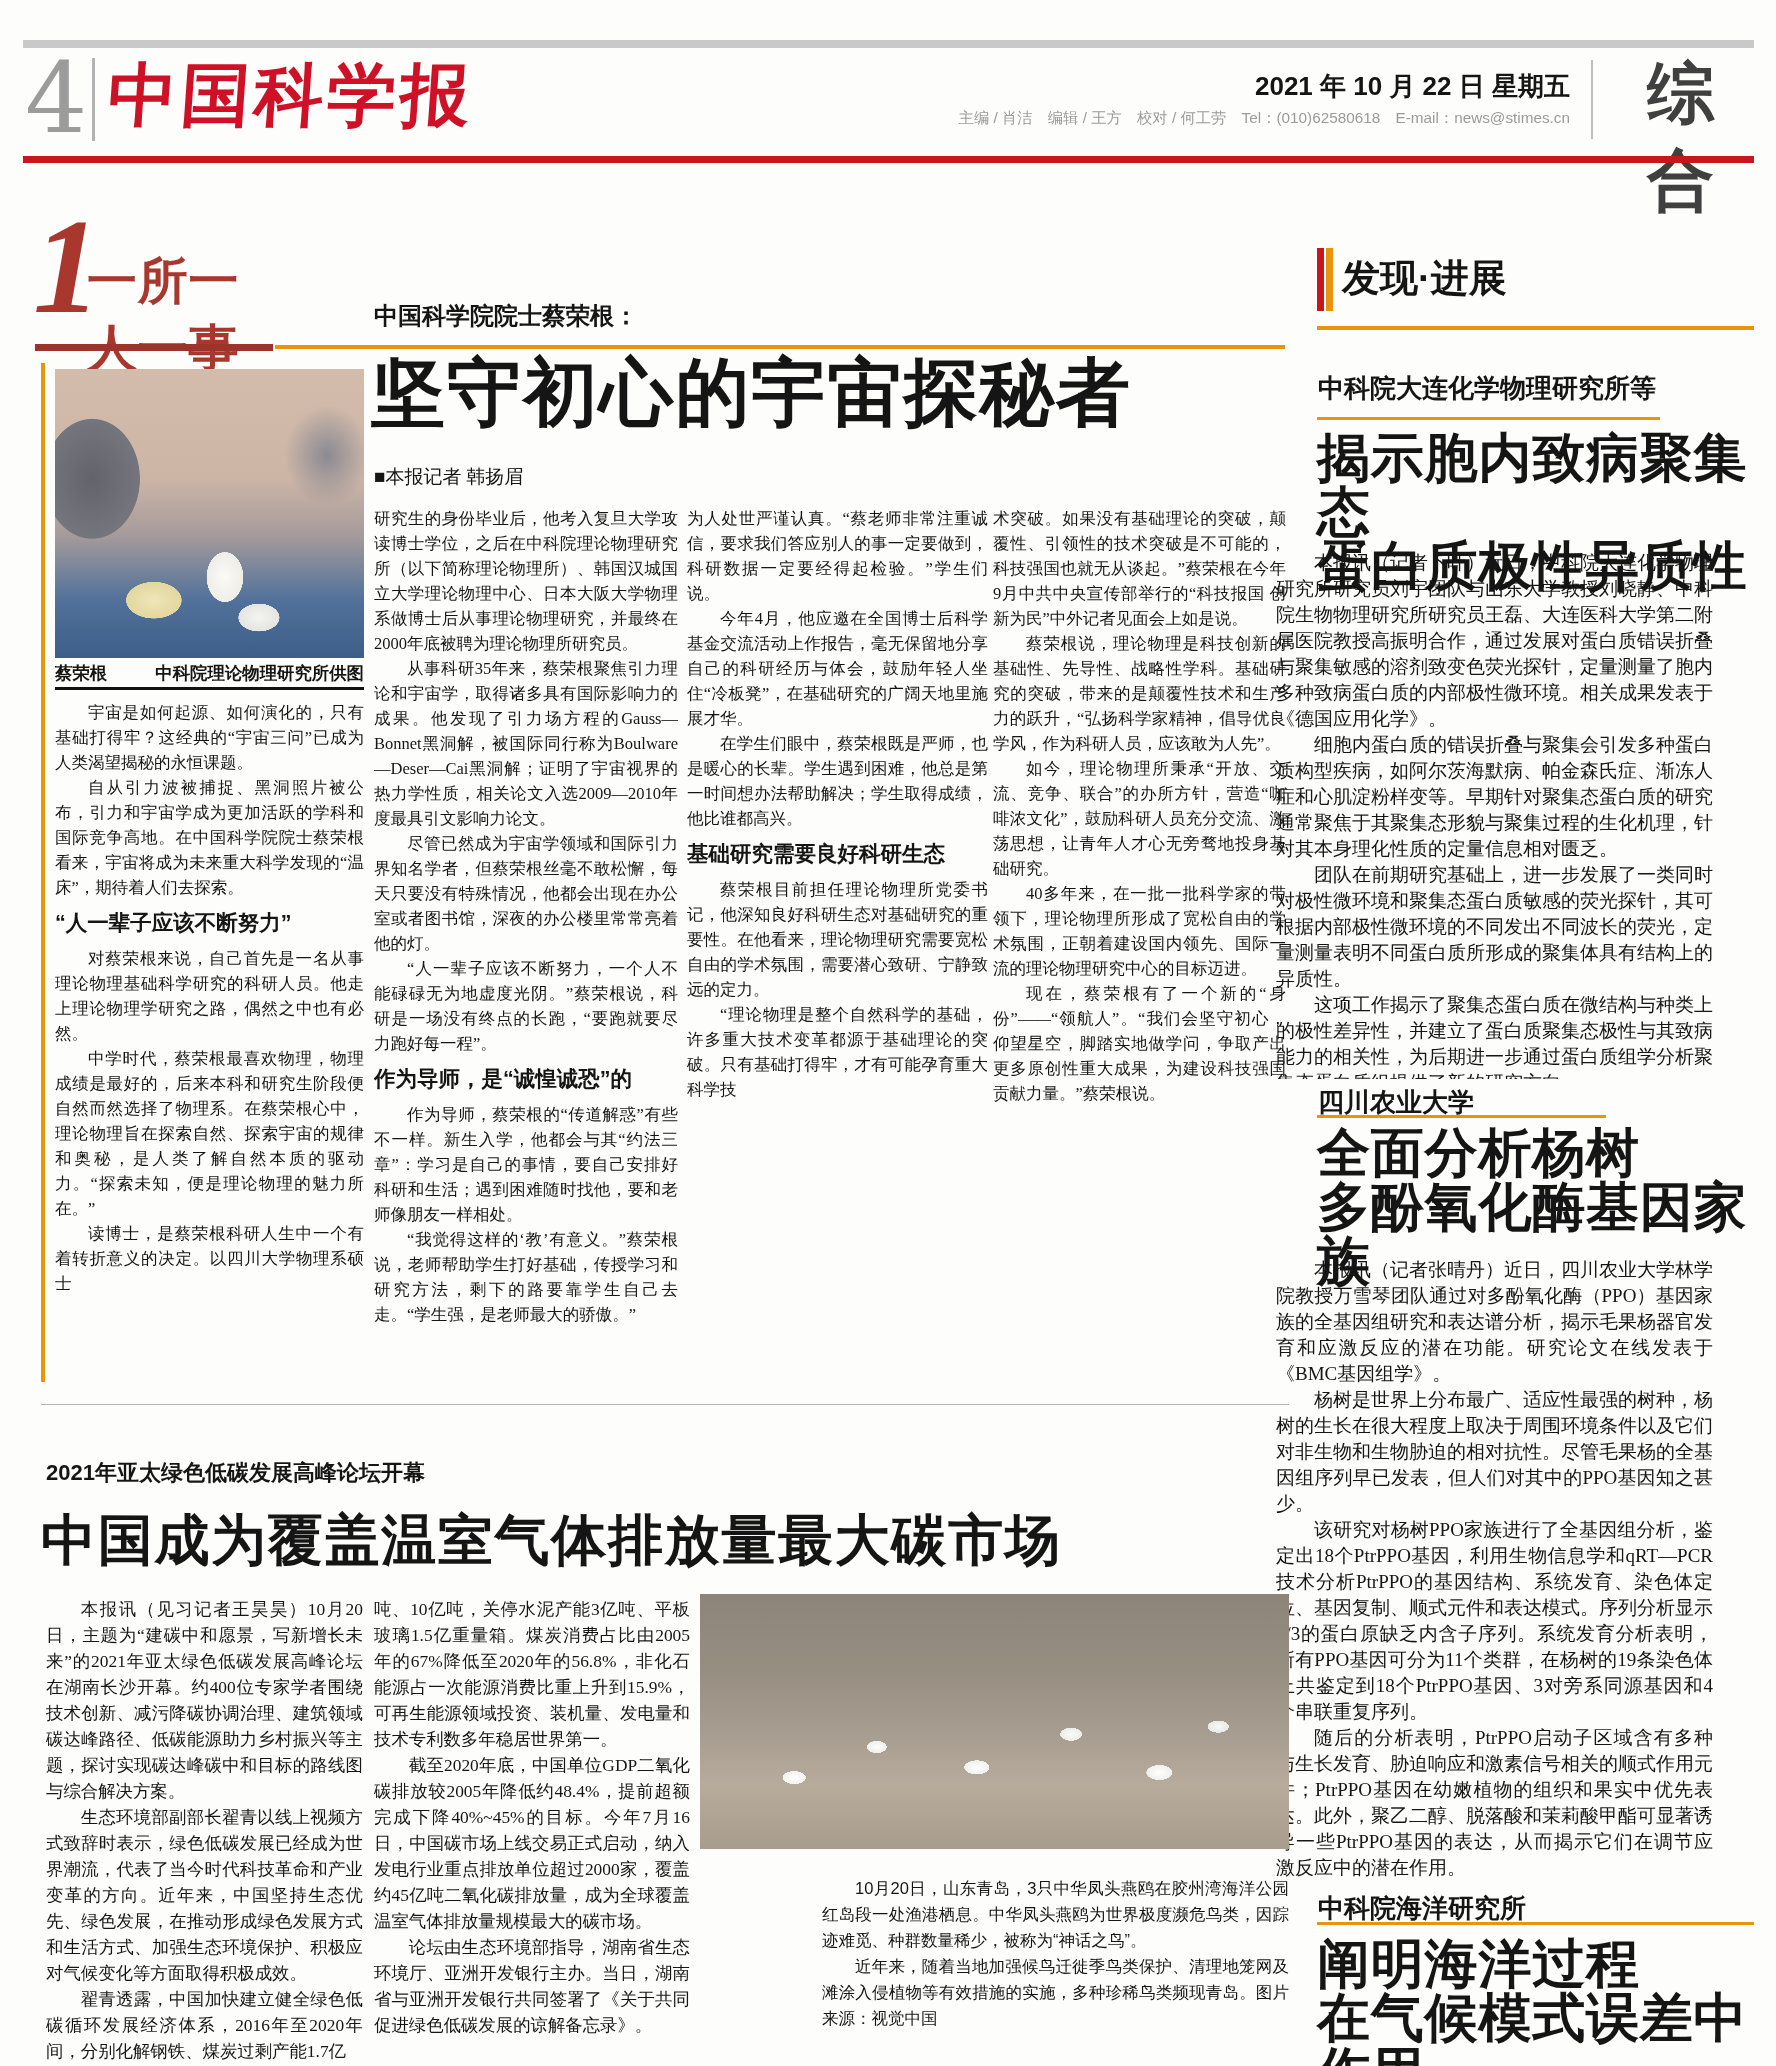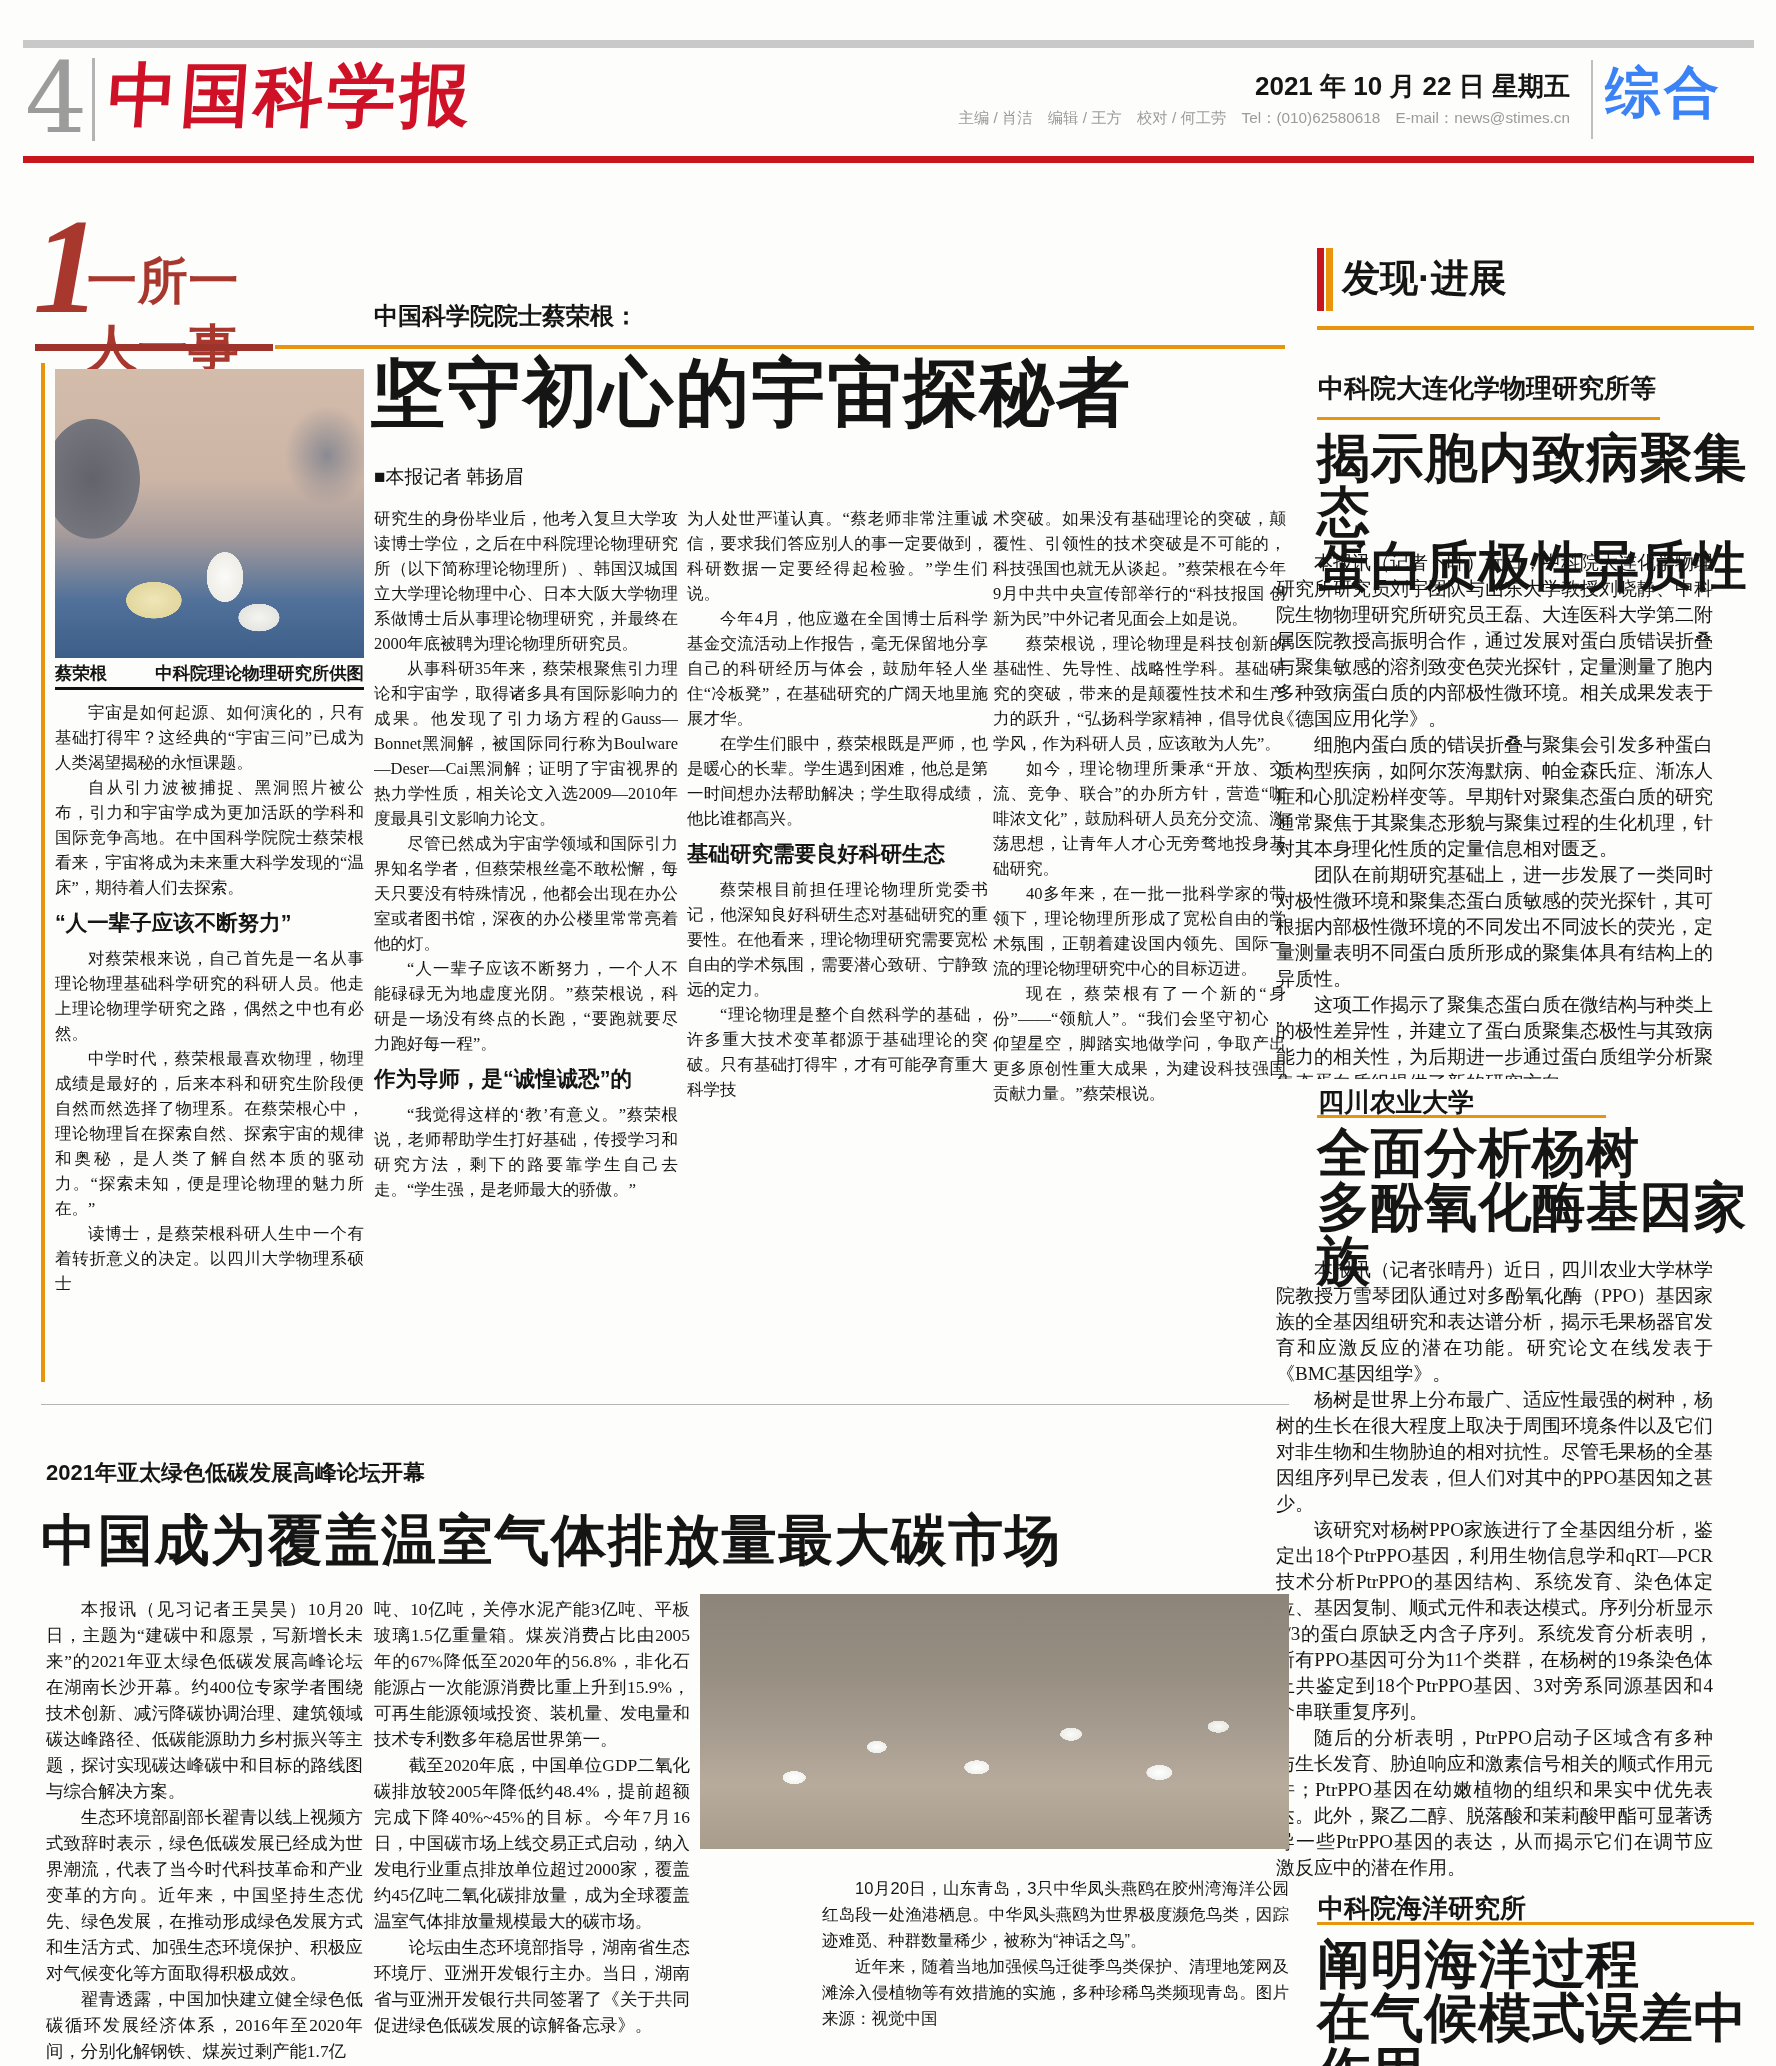--- a/index.html
+++ b/index.html
@@ -11,21 +11,21 @@
   .pagenum{left:25px;top:49px;font-size:98px;line-height:98px;color:#9c9c9c;font-family:"DejaVu Serif",serif;}
   .pagenum-bar{left:92px;top:58px;width:3.3px;height:83px;background:#b3b3b3;}
   .masthead{left:108px;top:57px;font-size:69px;line-height:79px;font-weight:bold;color:#ce1126;
             letter-spacing:4.1px;font-family:"Liberation Serif",serif;transform:skewX(-4deg);}
   .h-date{left:950px;top:69px;width:620px;text-align:right;font-size:26px;font-weight:bold;
           font-family:"Liberation Sans",sans-serif;}
   .h-date{left:950px;width:620px;}
   .h-editors{left:915px;top:108px;width:655px;text-align:right;font-size:15.3px;color:#9b9b9b;
              font-family:"Liberation Sans",sans-serif;}
   .h-divider{left:1591px;top:60px;width:2.1px;height:79px;background:#bfbfbf;}
-  .h-section{left:1605px;top:49px;font-size:55px;line-height:87px;font-weight:bold;color:#3b82f6;letter-spacing:4.1px;
+  .h-section{left:1647px;top:49px;font-size:67px;line-height:87px;font-weight:bold;color:#404040;letter-spacing:4.1px;
              font-family:"Liberation Sans",sans-serif;}
   .red-bar{left:23px;top:156px;width:1731px;height:6.6px;background:#c8161e;}
   
   .kicker{left:33px;top:194px;width:256px;height:157px;color:#a8372e;}
   .kicker .num{position:absolute;left:0;top:4.1px;font-size:136px;line-height:136px;font-weight:bold;
                font-style:italic;font-family:"Liberation Serif",serif;}
   .kicker .lbl{position:absolute;left:54px;top:54px;font-size:50px;font-weight:bold;letter-spacing:0.8px;
                font-family:"Liberation Serif",serif;}
   .kicker-underline{left:35px;top:344px;width:238px;height:6.6px;background:#9e332b;}
   .orange-hline{left:275px;top:345px;width:1010px;height:4.1px;background:#e8940c;}
@@ -129,20 +129,21 @@
       <p>对蔡荣根来说，自己首先是一名从事理论物理基础科学研究的科研人员。他走上理论物理学研究之路，偶然之中也有必然。</p>
       <p>中学时代，蔡荣根最喜欢物理，物理成绩是最好的，后来本科和研究生阶段便自然而然选择了物理系。在蔡荣根心中，理论物理旨在探索自然、探索宇宙的规律和奥秘，是人类了解自然本质的驱动力。“探索未知，便是理论物理的魅力所在。”</p>
       <p>读博士，是蔡荣根科研人生中一个有着转折意义的决定。以四川大学物理系硕士</p>
     </div>
   <div class="abs colbody main-col c2">
       <p class="cont">研究生的身份毕业后，他考入复旦大学攻读博士学位，之后在中科院理论物理研究所（以下简称理论物理所）、韩国汉城国立大学理论物理中心、日本大阪大学物理系做博士后从事理论物理研究，并最终在2000年底被聘为理论物理所研究员。</p>
       <p>从事科研35年来，蔡荣根聚焦引力理论和宇宙学，取得诸多具有国际影响力的成果。他发现了引力场方程的Gauss—Bonnet黑洞解，被国际同行称为Boulware—Deser—Cai黑洞解；证明了宇宙视界的热力学性质，相关论文入选2009—2010年度最具引文影响力论文。</p>
       <p>尽管已然成为宇宙学领域和国际引力界知名学者，但蔡荣根丝毫不敢松懈，每天只要没有特殊情况，他都会出现在办公室或者图书馆，深夜的办公楼里常常亮着他的灯。</p>
       <p>“人一辈子应该不断努力，一个人不能碌碌无为地虚度光阴。”蔡荣根说，科研是一场没有终点的长跑，“要跑就要尽力跑好每一程”。</p>
       <h4 class="subhead">作为导师，是“诚惶诚恐”的</h4>
+      <p>作为导师，蔡荣根的“传道解惑”有些不一样。新生入学，他都会与其“约法三章”：学习是自己的事情，要自己安排好科研和生活；遇到困难随时找他，要和老师像朋友一样相处。</p>
       <p>“我觉得这样的‘教’有意义。”蔡荣根说，老师帮助学生打好基础，传授学习和研究方法，剩下的路要靠学生自己去走。“学生强，是老师最大的骄傲。”</p>
     </div>
   <div class="abs colbody main-col c3">
       <p class="cont">为人处世严谨认真。“蔡老师非常注重诚信，要求我们答应别人的事一定要做到，科研数据一定要经得起检验。”学生们说。</p>
       <p>今年4月，他应邀在全国博士后科学基金交流活动上作报告，毫无保留地分享自己的科研经历与体会，鼓励年轻人坐住“冷板凳”，在基础研究的广阔天地里施展才华。</p>
       <p>在学生们眼中，蔡荣根既是严师，也是暖心的长辈。学生遇到困难，他总是第一时间想办法帮助解决；学生取得成绩，他比谁都高兴。</p>
       <h4 class="subhead">基础研究需要良好科研生态</h4>
       <p>蔡荣根目前担任理论物理所党委书记，他深知良好科研生态对基础研究的重要性。在他看来，理论物理研究需要宽松自由的学术氛围，需要潜心致研、宁静致远的定力。</p>
       <p>“理论物理是整个自然科学的基础，许多重大技术变革都源于基础理论的突破。只有基础打得牢，才有可能孕育重大科学技</p>
     </div>

